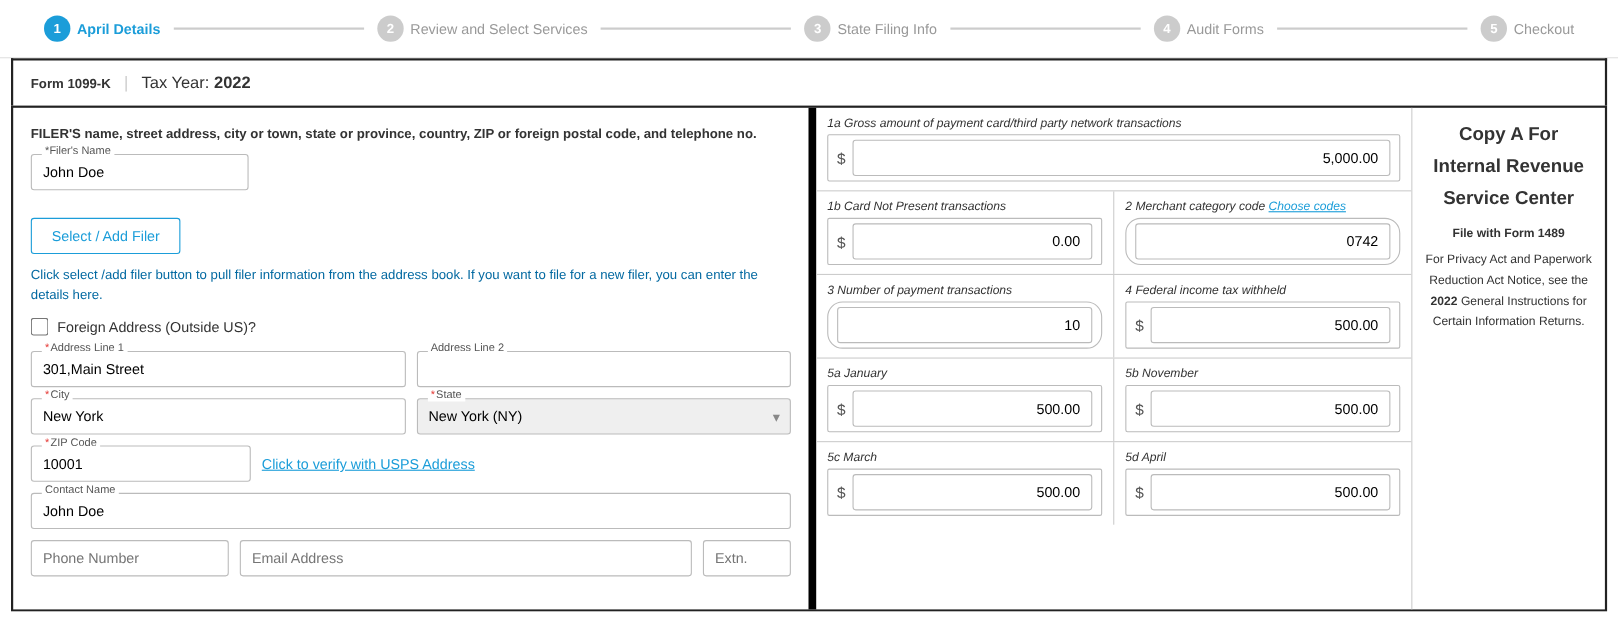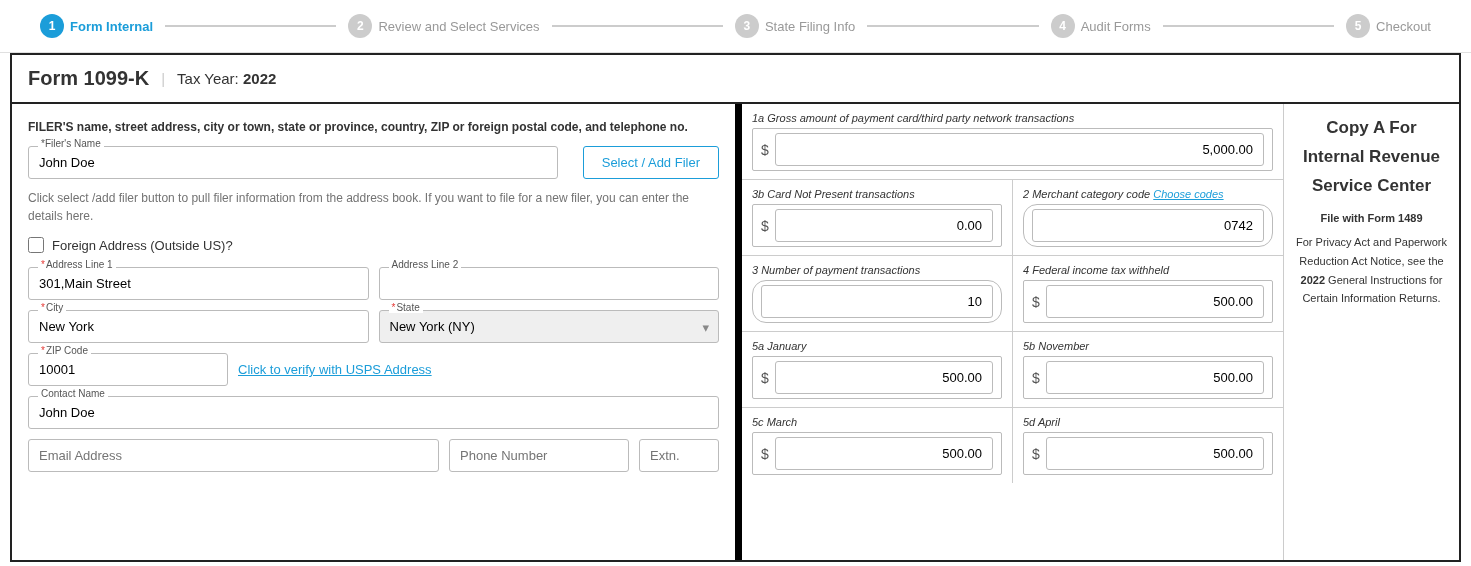--- a/index.html
+++ b/index.html
@@ -53,21 +53,21 @@
     
     .form-header {
       display: flex;
       align-items: center;
       padding: 12px 16px;
       border: 2px solid #222;
       border-bottom: none;
       background: #fff;
       font-size: 15px;
     }
-    .form-header-title { font-weight: bold; font-size: 20px; }
+    .form-header-title { font-weight: bold; font-size: 12px; }
     .form-header-divider { margin: 0 12px; color: #ccc; }
     .form-header-taxyear { font-size: 15px; }
     .form-header-taxyear span { font-weight: bold; }
 
     
     .content-area {
       display: flex;
       border: 2px solid #222;
       min-height: 460px;
     }
@@ -84,20 +84,21 @@
       font-weight: bold;
       margin-bottom: 10px;
       line-height: 1.5;
     }
 
     .filer-row {
       display: flex;
       gap: 25px;
       margin-bottom: 10px;
       align-items: flex-start;
+      flex-direction: column;
     }
 
     .filer-name-input-wrap {
       flex: 1;
       position: relative;
     }
 
     .field-label {
       position: absolute;
       top: -8px;
@@ -128,21 +129,21 @@
       color: #1b9dd9;
       border-radius: 3px;
       padding: 8px 18px;
       font-size: 13px;
       cursor: pointer;
       white-space: nowrap;
     }
 
     .info-text {
       font-size: 12px;
-      color: #737373;
+      color: #0369a1;
       margin-bottom: 12px;
       line-height: 1.5;
     }
 
     .checkbox-row {
       display: flex;
       align-items: center;
       gap: 8px;
       margin-bottom: 14px;
     }
@@ -322,21 +323,21 @@
       font-size: 13px;
       background: transparent;
     }
   </style>
 </head>
 <body>
 
 <div class="stepper">
   <div class="step">
     <div class="step-circle active">1</div>
-    <span class="step-label active">Form Internal</span>
+    <span class="step-label active">April Details</span>
   </div>
   <div class="step-line"></div>
   <div class="step">
     <div class="step-circle inactive">2</div>
     <span class="step-label inactive">Review and Select Services</span>
   </div>
   <div class="step-line"></div>
   <div class="step">
     <div class="step-circle inactive">3</div>
     <span class="step-label inactive">State Filing Info</span>
@@ -415,25 +416,25 @@
         </div>
         <a class="verify-link">Click to verify with USPS Address</a>
       </div>
 
       <div class="contact-row">
         <span class="field-label">Contact Name</span>
         <input type="text" value="John Doe" style="">
       </div>
 
       <div class="email-phone-row">
+        <div class="field-wrap phone-wrap">
+          <input type="text" placeholder="Phone Number" style="">
+        </div>
         <div class="field-wrap email-wrap">
           <input type="text" placeholder="Email Address" style="">
-        </div>
-        <div class="field-wrap phone-wrap">
-          <input type="text" placeholder="Phone Number" style="">
         </div>
         <div class="field-wrap extn-wrap">
           <input type="text" placeholder="Extn." style="">
         </div>
       </div>
 
     </div>
 
     <div class="right-panel">
       <div class="form-grid">
@@ -443,21 +444,21 @@
             <div class="cell-label">1a  Gross amount of payment card/third party network transactions</div>
             <div class="cell-input-wrap">
               <span class="dollar">$</span>
               <input class="cell-input" type="text" value="5,000.00" style="">
             </div>
           </div>
         </div>
 
         <div class="form-row">
           <div class="form-cell">
-            <div class="cell-label"><em>3b  Card Not Present transactions</em></div>
+            <div class="cell-label"><em>1b  Card Not Present transactions</em></div>
             <div class="cell-input-wrap">
               <span class="dollar">$</span>
               <input class="cell-input" type="text" value="0.00" style="">
             </div>
           </div>
           <div class="form-cell">
             <div class="cell-label">
               <em>2  Merchant category code </em>
               <a class="choose-codes-link">Choose codes</a>
             </div>

